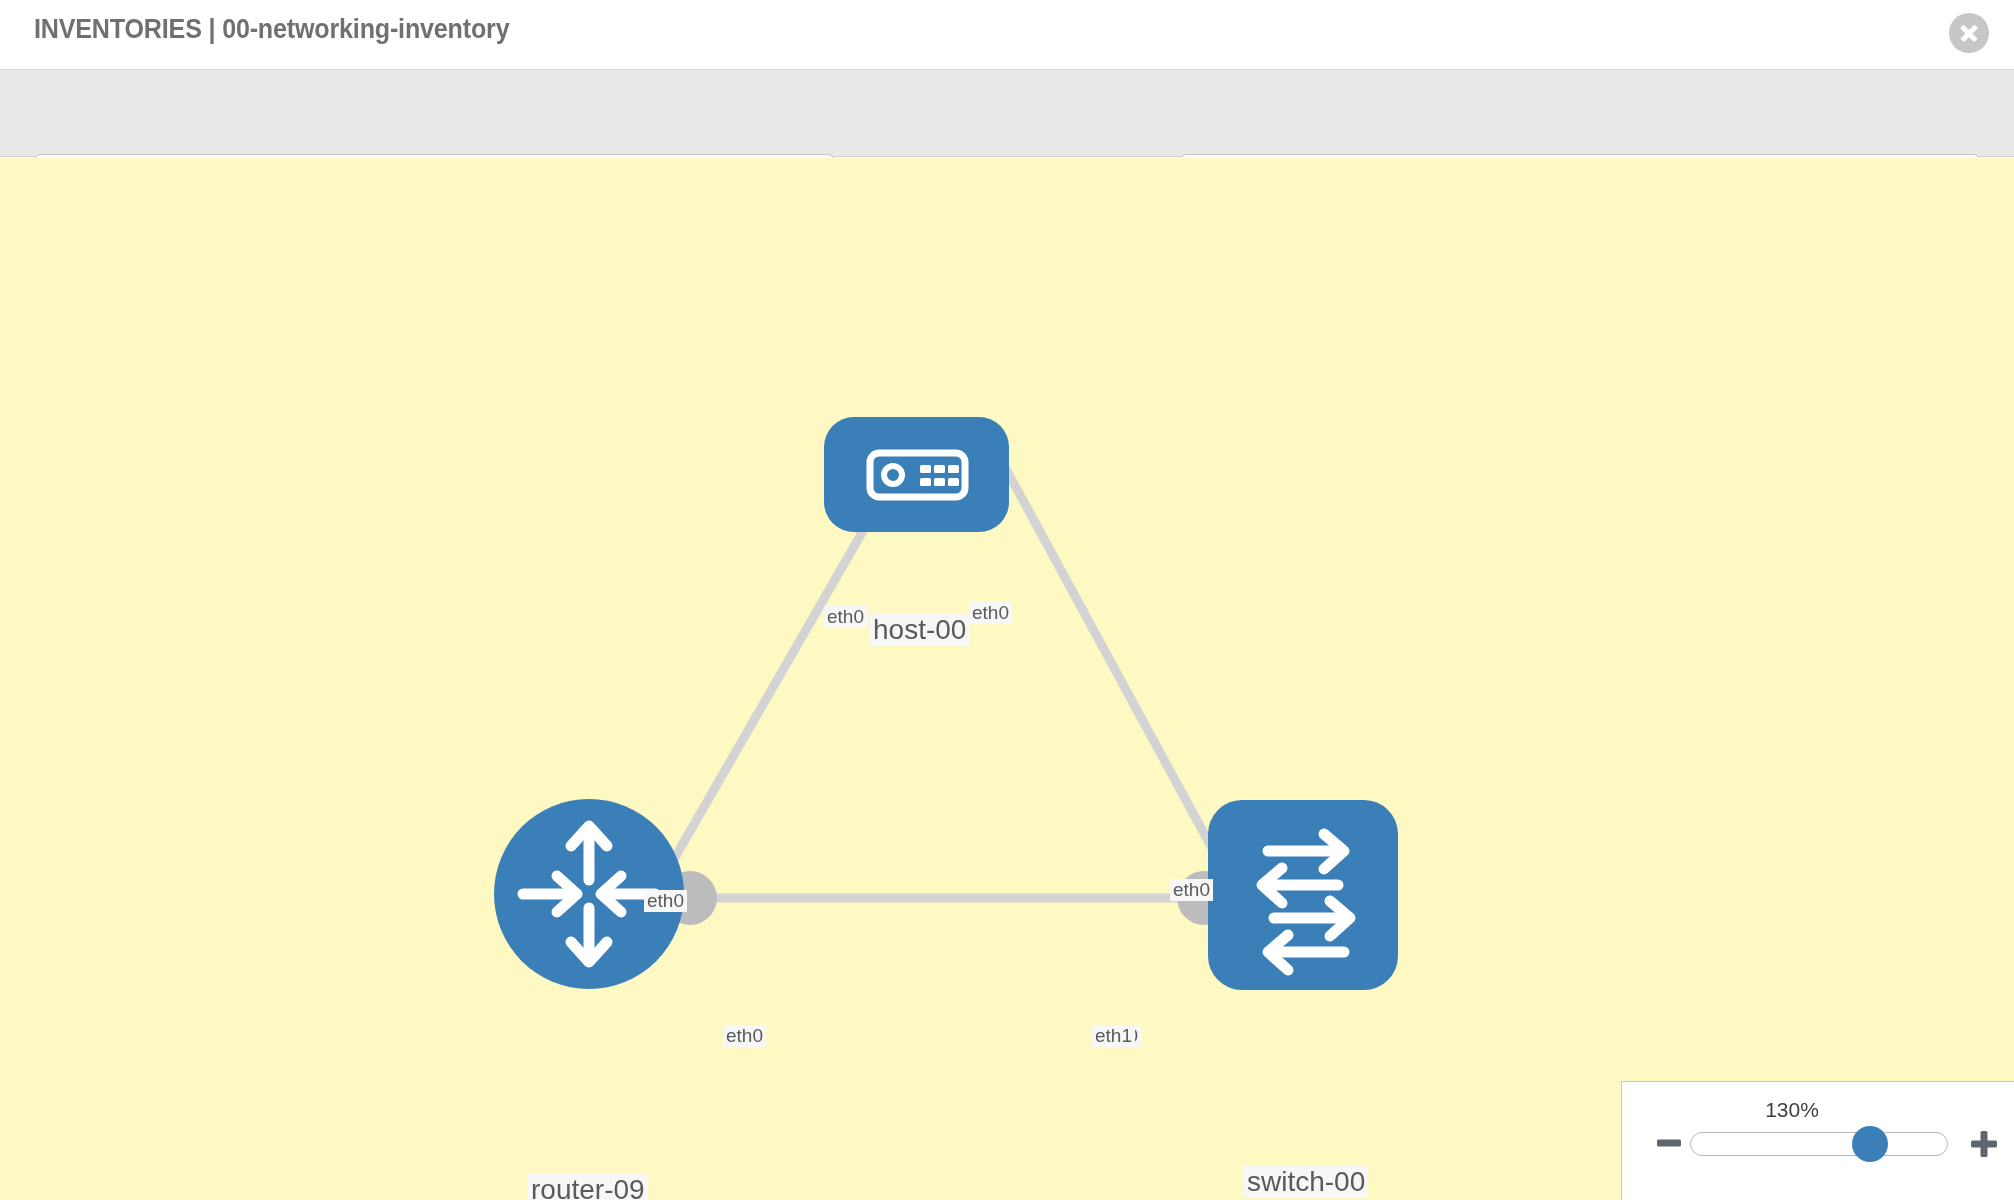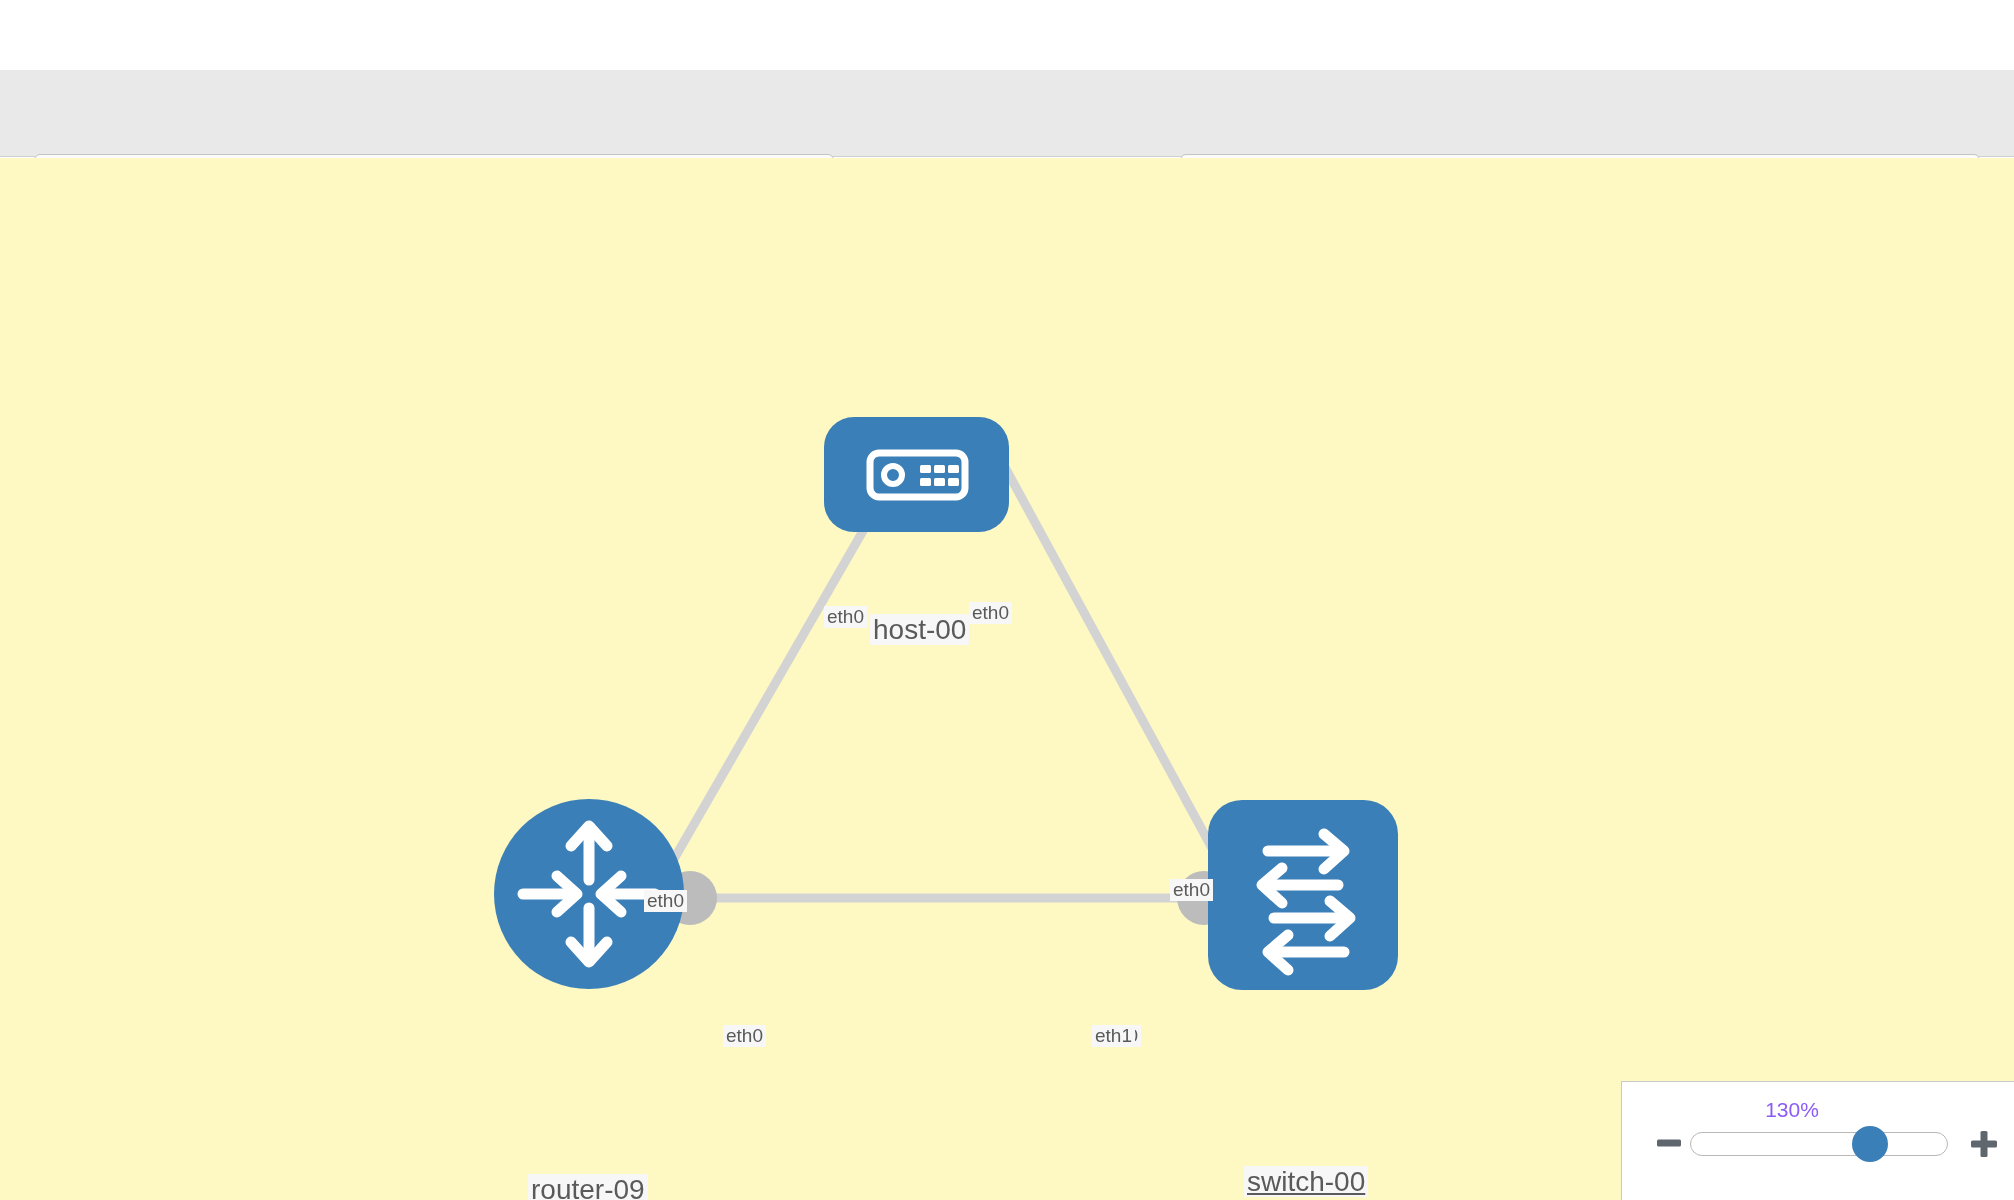--- a/index.html
+++ b/index.html
@@ -169,21 +169,21 @@
     border: 1px solid #c9c9c9;
     border-right: none;
     border-bottom: none;
   }
   .zoom-percent {
     position: absolute;
     left: 0; top: 16px;
     width: 340px;
     text-align: center;
     font-size: 21px;
-    color: #8b5cf6;
+    color: #404040;
   }
   .zoom-minus, .zoom-plus {
     position: absolute;
     top: 48px;
     cursor: pointer;
     color: #5f666e;
   }
   .zoom-minus { left: 34px;  width: 26px; height: 26px; }
   .zoom-plus  { left: 348px; width: 28px; height: 28px; }
   .zoom-minus svg, .zoom-plus svg { display: block; }
@@ -205,20 +205,24 @@
     border-radius: 50%;
     background: #3a7fb8;
     cursor: grab;
   }
 </style>
 </head>
 <body>
 
 <div id="app">
 
+  <div class="header">
+    <div class="page-title">INVENTORIES | 00-networking-inventory</div>
+    <div class="close-icon"></div>
+  </div>
 
   <div class="toolbar">
 
     <div class="actions-select">
       <span class="actions-label">ACTIONS</span>
       <span class="caret actions-caret"></span>
     </div>
 
     <div class="tool-icon wrench-icon">
       <svg viewBox="0 0 44 44" aria-hidden="true">
@@ -321,21 +325,21 @@
     <span class="edge-label" style="left:824px;  top:448px;">eth0</span>
     <span class="edge-label" style="left:969px;  top:444px;">eth0</span>
     <span class="edge-label" style="left:644px;  top:732px;">eth0</span>
     <span class="edge-label" style="left:1170px; top:721px;">eth0</span>
     <span class="edge-label" style="left:723px;  top:867px;">eth0</span>
     <span class="edge-label" style="left:1098px; top:867px;">eth0</span>
     <span class="edge-label" style="left:1092px; top:867px;">eth1</span>
 
     <span class="node-label" style="left:870px;  top:432px;">host-00</span>
     <span class="node-label" style="left:528px;  top:992px;">router-09</span>
-    <span class="node-label" style="left:1244px; top:984px;text-decoration:underline;">switch-00</span>
+    <span class="node-label" style="left:1244px; top:984px;">switch-00</span>
 
   </div>
 
   <div class="zoom-panel">
 
     <div class="zoom-percent">130%</div>
 
     <div class="zoom-minus">
       <svg width="26" height="26" viewBox="0 0 26 26" aria-hidden="true">
         <rect x="1" y="9.5" width="24" height="7" rx="1.5" fill="#5f666e"></rect>

